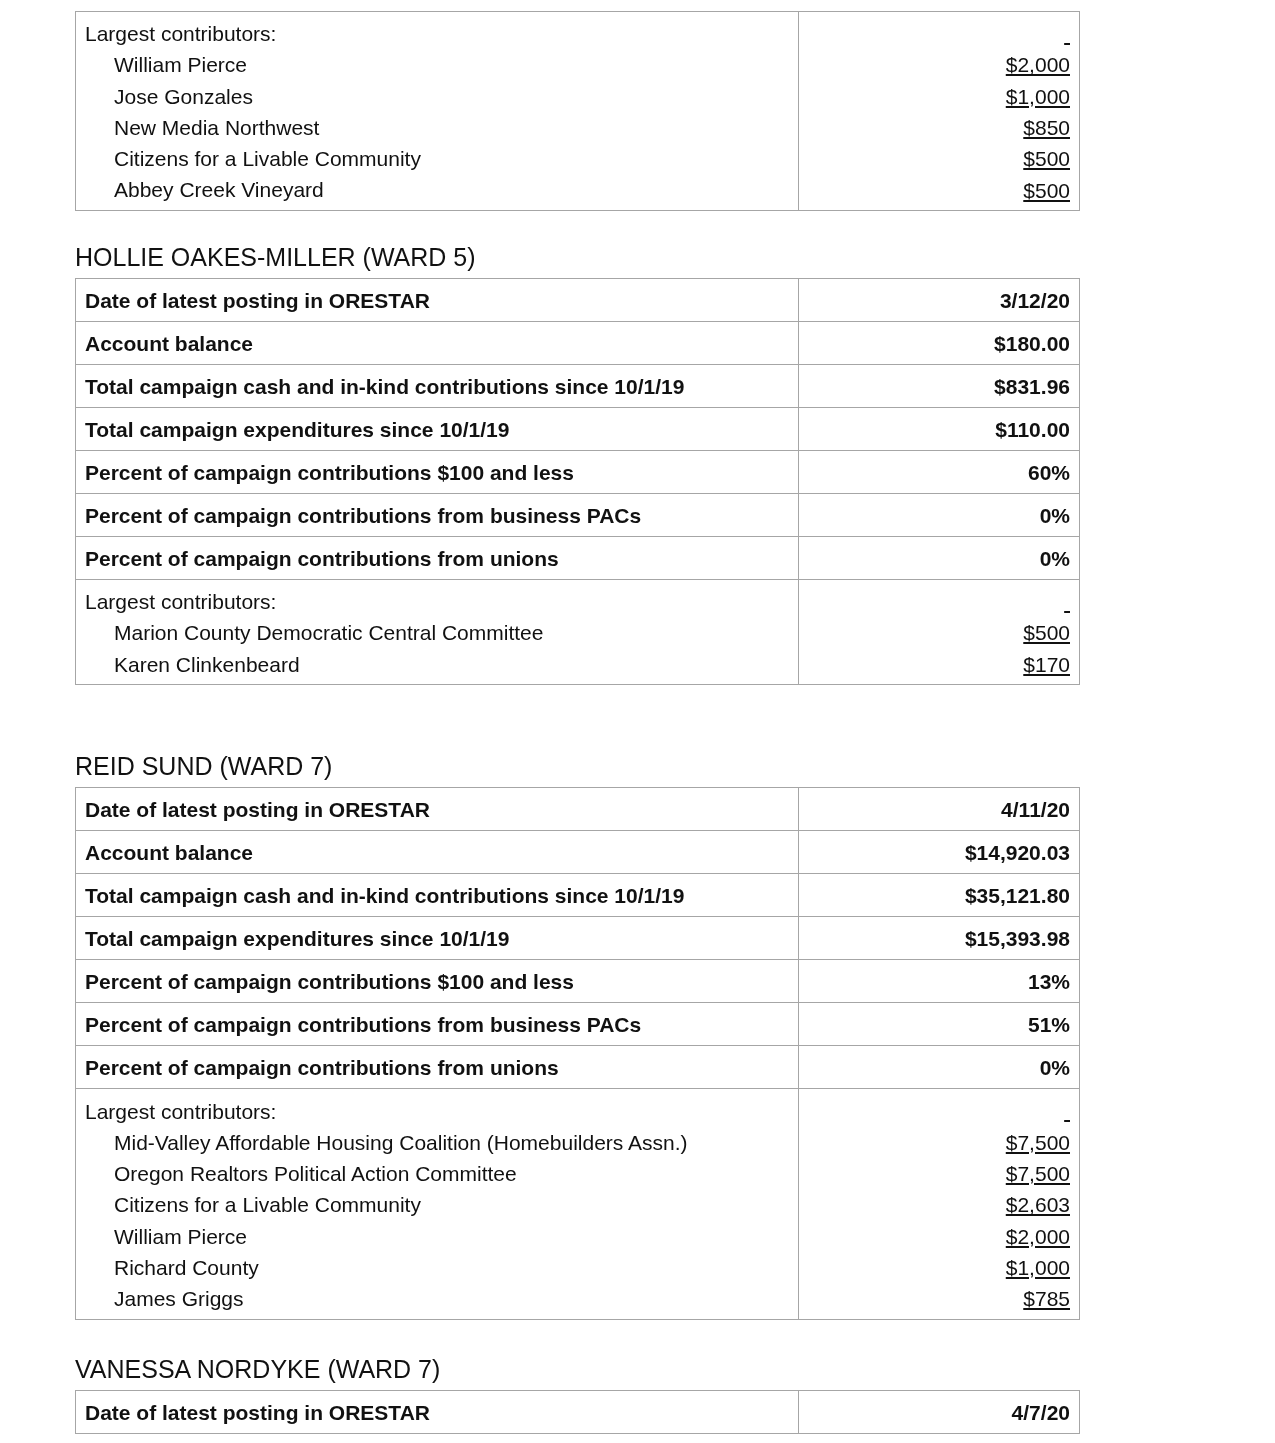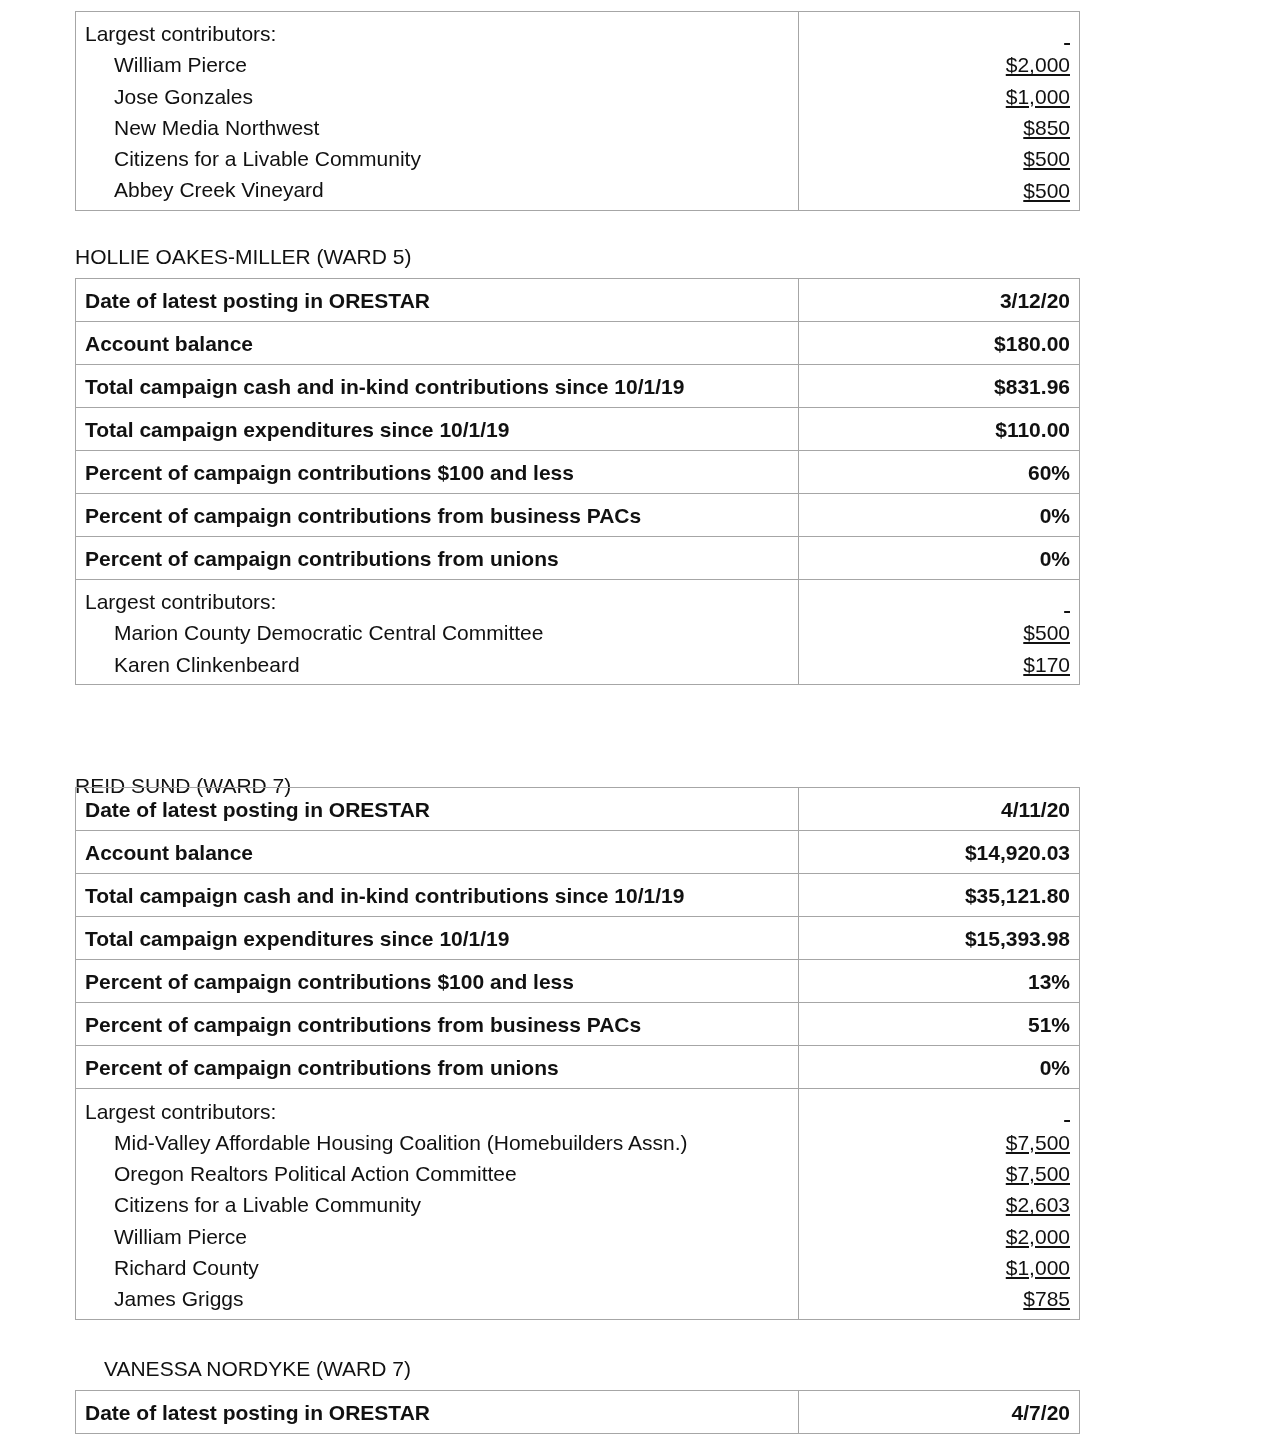--- a/index.html
+++ b/index.html
@@ -21,21 +21,21 @@
     white-space: nowrap;
   }
   table.fin td.lbl { width: 704px; }
   table.fin td.val { text-align: right; }
   table.fin tr.std td { height: 42px; font-weight: bold; }
   .contrib-cell { padding-top: 6px !important; padding-bottom: 4px !important; }
   .contrib-head { display: block; line-height: 31px; }
   .contrib-name { display: block; padding-left: 29px; line-height: 31.3px; }
   .contrib-amt { display: block; line-height: 31.3px; text-decoration: underline; }
   .heading {
-    position: absolute; left: 75px; font-size: 21px; line-height: 28px;
+    position: absolute; left: 75px; font-size: 25px; line-height: 28px;
   }
 </style>
 </head>
 <body>
 
 <table class="fin" style="top:11px;">
   <tbody>
       <tr>
     <td class="lbl contrib-cell" style="height:188px;">
       <span class="contrib-head">Largest contributors:</span>
@@ -96,21 +96,21 @@
     </td>
     <td class="val contrib-cell">
       <span class="contrib-amt">&nbsp;</span>
       <span class="contrib-amt">$500</span>
       <span class="contrib-amt">$170</span>
     </td>
   </tr>
 </tbody>
   </table>
 
-<div class="heading" style="top:772px;text-align:right;">REID SUND (WARD 7)</div>
+<div class="heading" style="top:752px;text-align:right;">REID SUND (WARD 7)</div>
 <table class="fin" style="top:787px;">
   <tbody>
       <tr class="std">
     <td class="lbl">Date of latest posting in ORESTAR</td>
     <td class="val">4/11/20</td>
   </tr>
   <tr class="std">
     <td class="lbl">Account balance</td>
     <td class="val">$14,920.03</td>
   </tr>
@@ -150,21 +150,21 @@
       <span class="contrib-amt">$7,500</span>
       <span class="contrib-amt">$2,603</span>
       <span class="contrib-amt">$2,000</span>
       <span class="contrib-amt">$1,000</span>
       <span class="contrib-amt">$785</span>
     </td>
   </tr>
 </tbody>
   </table>
 
-<div class="heading" style="top:1355px;margin-left:29px;">VANESSA NORDYKE (WARD 7)</div>
+<div class="heading" style="top:1355px;">VANESSA NORDYKE (WARD 7)</div>
 <table class="fin" style="top:1390px;">
   <tbody>
       <tr class="std">
     <td class="lbl">Date of latest posting in ORESTAR</td>
     <td class="val">4/7/20</td>
   </tr>
 </tbody>
   </table>
 
 </body></html>

